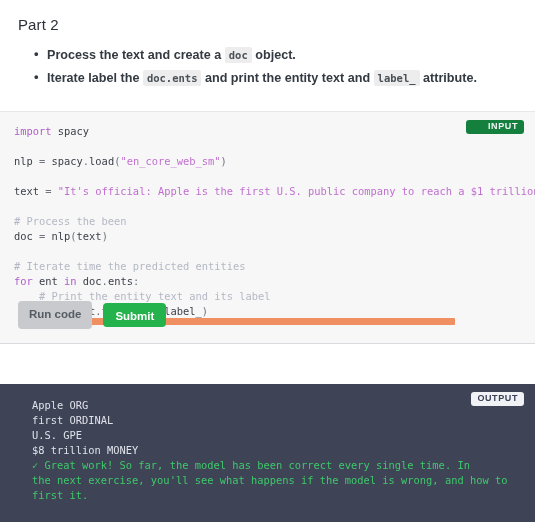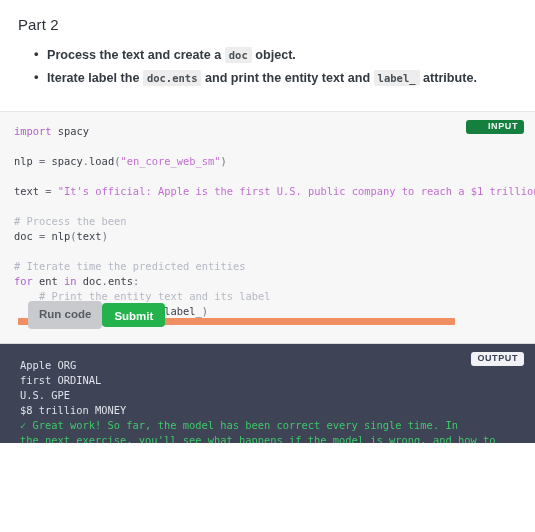--- a/index.html
+++ b/index.html
@@ -112,21 +112,21 @@
     border-radius: 1px;
   }
 
   .btn-row {
     position: absolute;
     left: 0;
     bottom: 14px;
     padding-left: 18px;
     display: flex;
     align-items: center;
-    margin-left: 10px;
+    gap: 11px;
   }
   .btn {
     font-family: "Liberation Sans", sans-serif;
     font-size: 11.5px;
     font-weight: bold;
     border: none;
     border-radius: 4px;
     cursor: pointer;
     line-height: 1;
   }
@@ -138,23 +138,24 @@
   .btn-submit {
     background: #24b24c;
     color: #ffffff;
     padding: 8px 12px 5px 12px;
   }
 
   
   .output-panel {
     position: relative;
     background: #3e4356;
-    padding: 14px 0 0 4px;
-    height: 99px;
-    overflow: hidden;
+    padding: 14px 0 0 16px;
+    height: 138px;
+    overflow: hidden;
+    margin-top: 40px;
   }
   .badge-output {
     position: absolute;
     top: 8px;
     right: 11px;
     background: #f1f2f5;
     color: #3b4055;
     font-family: "Liberation Sans", sans-serif;
     font-size: 9px;
     font-weight: bold;

